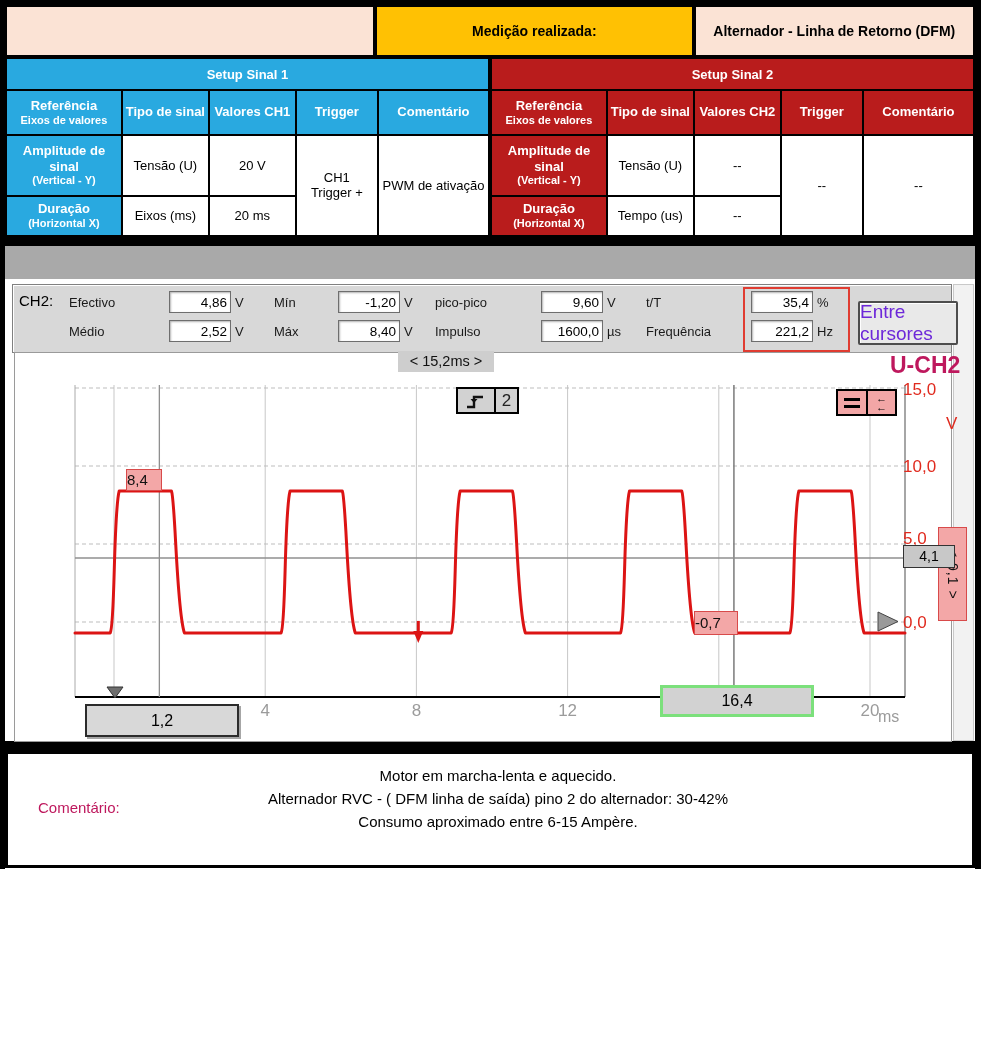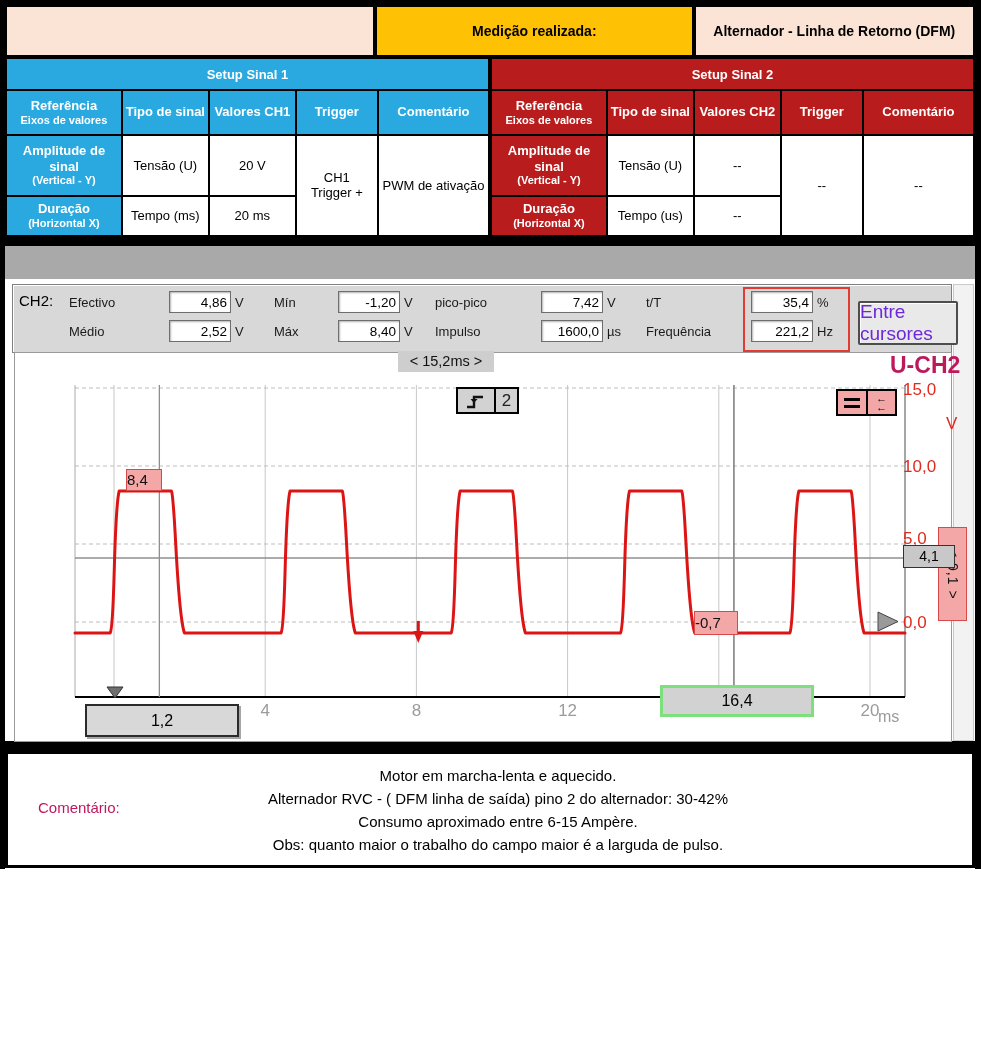--- a/index.html
+++ b/index.html
@@ -143,21 +143,21 @@
         <td rowspan="2">
           <div>CH1</div>
           <div>Trigger +</div>
             </td>
         <td rowspan="2">PWM de ativação</td>
       </tr>
       <tr class="r2">
         <td class="refcell accent">
           <span>Duração</span>
           <span class="refsub">(Horizontal X)</span></td>
-        <td>Tempo (ms)</td>
+        <td>Eixos (ms)</td>
         <td>20 ms</td>
       </tr>
     </tbody>
       </table>
 
     <table class="setup t-red">
       <colgroup>
           <col style="width:24%">
           <col style="width:18%">
           <col style="width:18%">
@@ -215,21 +215,21 @@
     <div class="munit" style="left:222px;top:39px">V</div>
 
     <div class="mlabel" style="left:261px;top:10px">Mín</div>
     <div class="mbox" style="left:325px;top:6px">-1,20</div>
     <div class="munit" style="left:391px;top:10px">V</div>
     <div class="mlabel" style="left:261px;top:39px">Máx</div>
     <div class="mbox" style="left:325px;top:35px">8,40</div>
     <div class="munit" style="left:391px;top:39px">V</div>
 
     <div class="mlabel" style="left:422px;top:10px">pico-pico</div>
-    <div class="mbox" style="left:528px;top:6px">7,42</div>
+    <div class="mbox" style="left:528px;top:6px">9,60</div>
     <div class="munit" style="left:594px;top:10px">V</div>
     <div class="mlabel" style="left:422px;top:39px">Impulso</div>
     <div class="mbox" style="left:528px;top:35px">1600,0</div>
     <div class="munit" style="left:594px;top:39px">µs</div>
 
     <div class="redrect"></div>
     <div class="mlabel" style="left:633px;top:10px">t/T</div>
     <div class="mbox" style="left:738px;top:6px">35,4</div>
     <div class="munit" style="left:804px;top:10px">%</div>
     <div class="mlabel" style="left:633px;top:39px">Frequência</div>
@@ -302,21 +302,20 @@
   <div class="abs ybox">4,1</div>
   <div class="abs t1box">1,2</div>
   <div class="abs t2box">16,4</div>
 
   <div class="abs comment-box">
     <div class="comment-label">Comentário:</div>
     <div class="comment-lines">
       <div>Motor em marcha-lenta e aquecido.</div>
       <div>Alternador RVC - ( DFM linha de saída) pino 2 do alternador: 30-42%</div>
       <div>Consumo aproximado entre  6-15 Ampère.</div>
-      <div>Obs: quanto maior o trabalho do campo maior é a larguda de pulso.</div>
     </div>
   </div>
 
 <div class="xlab" style="left: 245.2px; top: 701px;">4</div>
     <div class="xlab" style="left: 396.4px; top: 701px;">8</div>
     <div class="xlab" style="left: 547.6px; top: 701px;">12</div>
     <div class="xlab" style="left: 698.8px; top: 701px;">16</div>
     <div class="xlab" style="left: 850px; top: 701px;">20</div>
   </div>
 

